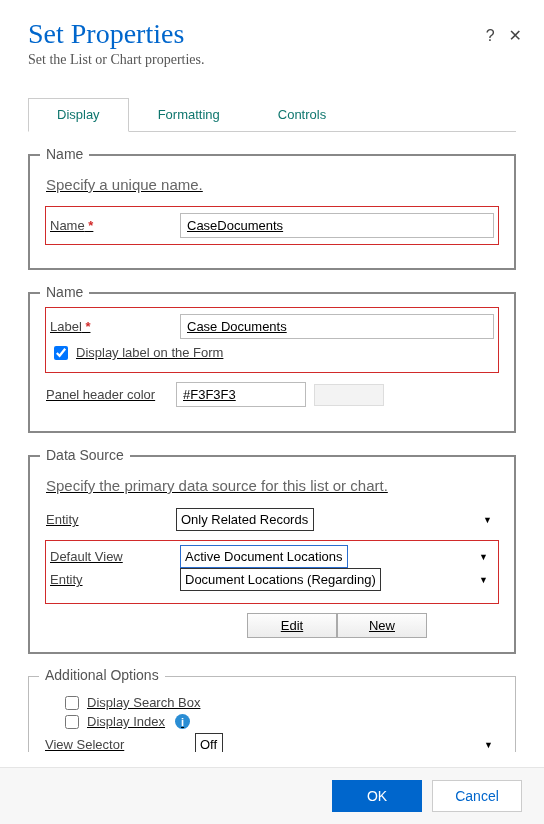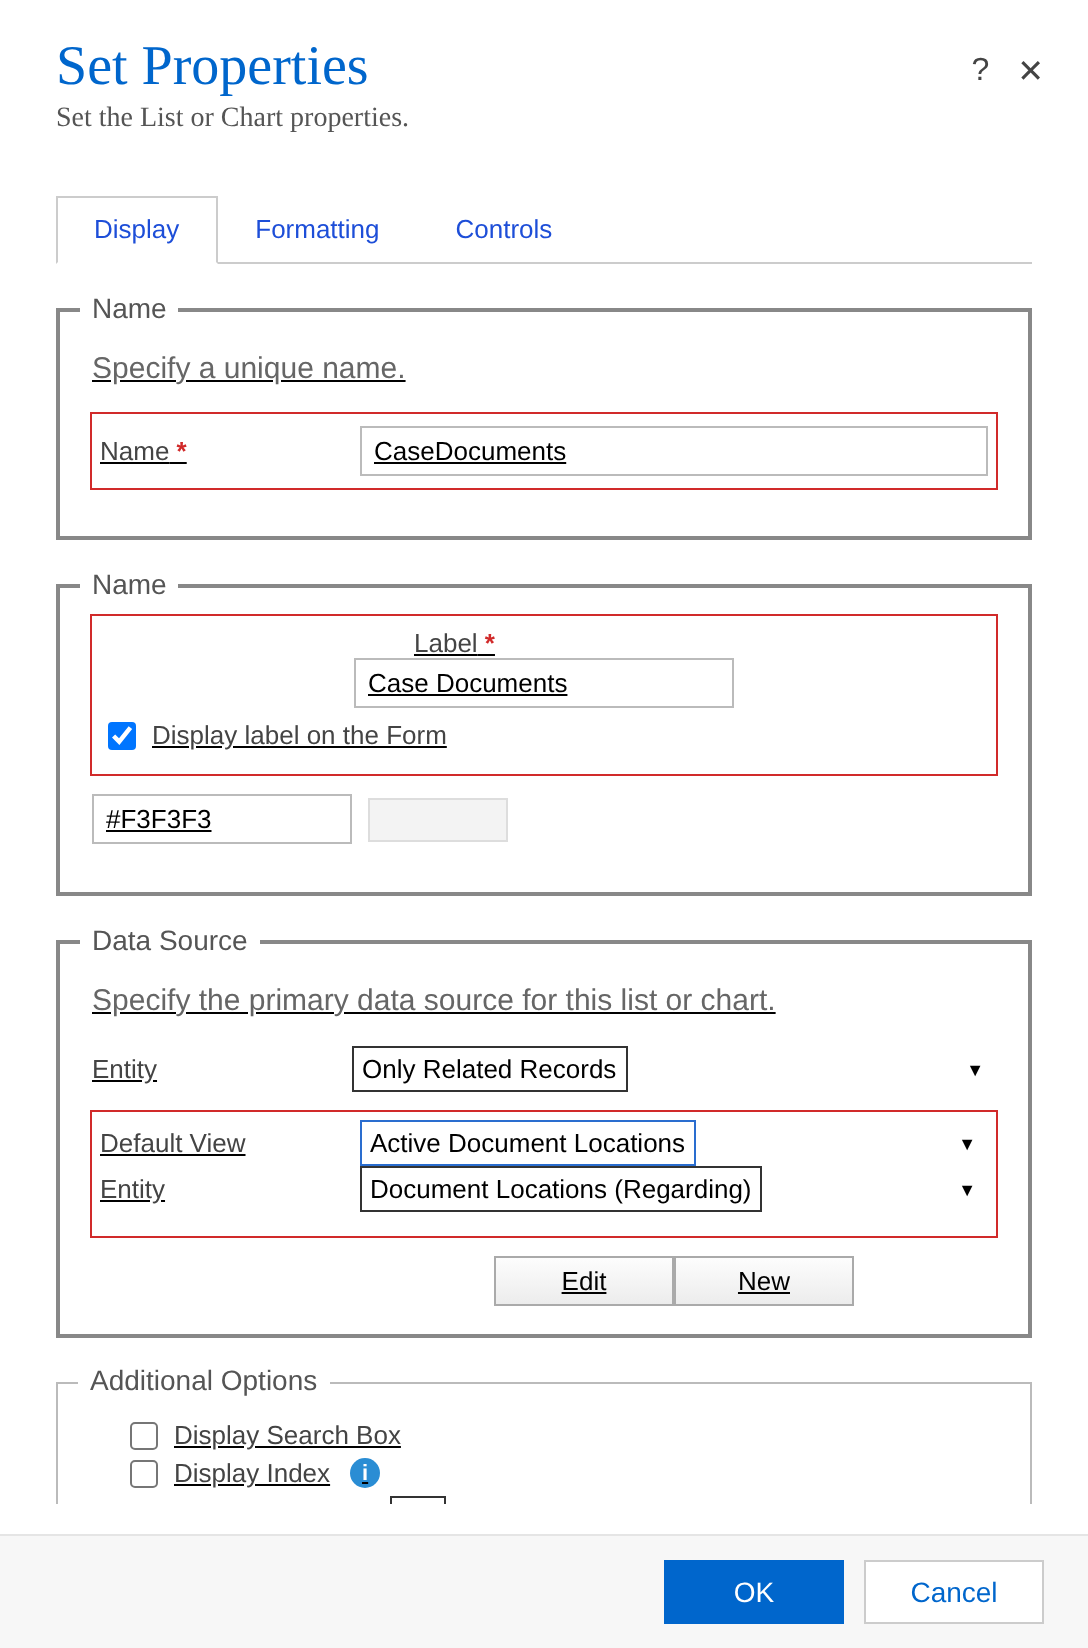--- a/index.html
+++ b/index.html
@@ -4,21 +4,21 @@
 <style>
 * { box-sizing: border-box; margin: 0; padding: 0; }
 body { font-family: "Segoe UI", Arial, sans-serif; width: 544px; height: 824px; background: #fff; overflow: hidden; position: relative; }
 .header { padding: 18px 28px 10px 28px; font-family: Liberation Serif, serif; }
 .title { font-size: 28px; color: #0066cc; font-weight: 400; }
 .subtitle { font-size: 14px; color: #555; margin-top: 2px; }
 .top-icons { position: absolute; top: 26px; right: 22px; display: flex; gap: 14px; align-items: center; }
 .top-icons span { font-size: 16px; color: #444; cursor: pointer; }
 .content { padding: 20px 28px 0 28px; }
 .tabs { display: flex; border-bottom: 1px solid #ccc; }
-.tab { padding: 8px 18px; font-size: 13px; color: #1d4ed8; border: 1px solid transparent; cursor: pointer; }
+.tab { padding: 8px 28px; font-size: 13px; color: #0f766e; border: 1px solid transparent; cursor: pointer; }
 .tab.active { border: 1px solid #ccc; border-bottom: 1px solid #fff; margin-bottom: -1px; background: #fff; }
 .fieldset { border: 1px solid #bbb; margin-top: 22px; padding: 14px 16px 14px 16px; position: relative; }
 .fieldset.heavy { border: 2px solid #888; }
 .legend { position: absolute; top: -10px; left: 10px; background: #fff; padding: 0 6px; font-size: 14px; color: #555; }
 .desc { font-size: 15px; color: #666; margin: 6px 0 14px 0; }
 .row { display: flex; align-items: center; margin-bottom: 10px; }
 .row.highlight { outline: 1px solid #d12a2a; padding: 6px 4px; }
 .lbl { width: 130px; font-size: 13px; color: #444; flex-shrink: 0; }
 .req::after { content: " *"; color: #d12a2a; font-weight: bold; }
 .input { flex: 1; border: 1px solid #bbb; padding: 4px 6px; font-size: 13px; min-width: 0; }
@@ -64,30 +64,31 @@
       <div class="desc">Specify a unique name.</div>
       <div class="row highlight">
         <span class="lbl req">Name</span>
         <input class="input" value="CaseDocuments" style="">
       </div>
     </div>
 
     <div class="fieldset heavy">
       <span class="legend">Name</span>
       <div style="outline:1px solid #d12a2a; padding:6px 4px 8px 4px; margin-bottom: 10px;">
-        <div class="row" style="margin-bottom:6px;flex-direction:column;">
+        <div class="row" style="margin-bottom:6px;">
           <span class="lbl req">Label</span>
           <input class="input" value="Case Documents" style="">
         </div>
         <div class="checkbox-row" style="padding-left:4px;">
           <input type="checkbox" class="checkbox" checked="" style="">
           <span>Display label on the Form</span>
         </div>
       </div>
       <div class="row">
+        <span class="lbl">Panel header color</span>
         <input class="input" style="flex: 0 0 130px;" value="#F3F3F3">
         <div class="swatch"></div>
       </div>
     </div>
 
     <div class="fieldset heavy">
       <span class="legend">Data Source</span>
       <div class="desc">Specify the primary data source for this list or chart.</div>
       <div class="row">
         <span class="lbl">Entity</span>

